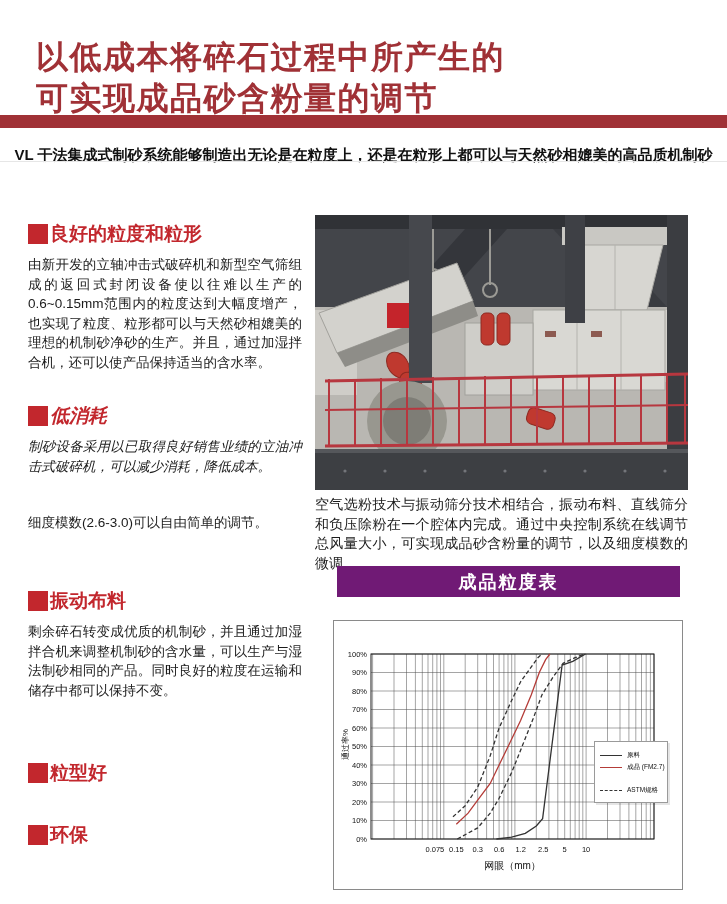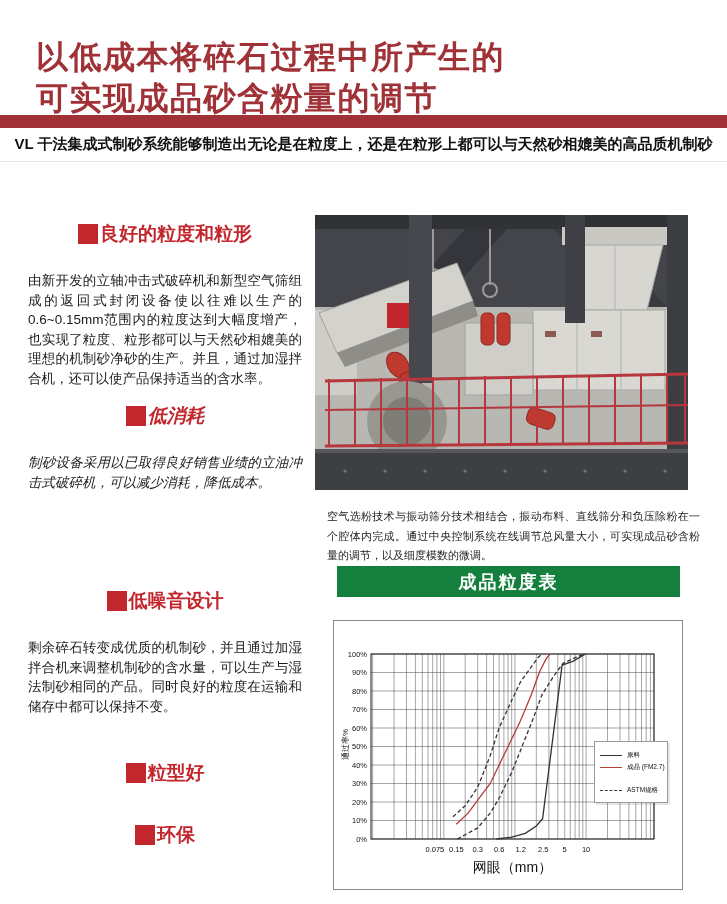--- a/index.html
+++ b/index.html
@@ -3,55 +3,55 @@
 <meta charset="utf-8">
 <style>
   html,body{margin:0;padding:0;background:#ffffff;}
   body{font-family:"Liberation Sans","DejaVu Sans",sans-serif;}
   .page{position:relative;width:727px;height:904px;background:#fff;overflow:hidden;}
 
   
   .title{position:absolute;left:36px;top:16px;font-size:32px;line-height:41px;
          font-weight:bold;color:#a03136;letter-spacing:1.5px;}
   .red-bar{position:absolute;left:0;top:115px;width:727px;height:13px;background:#a03136;}
-  .subtitle{position:absolute;left:0;top:135px;width:727px;text-align:center;
+  .subtitle{position:absolute;left:0;top:146px;width:727px;text-align:center;
             font-size:15px;font-weight:bold;color:#111;}
   .hairline{position:absolute;left:0;top:161px;width:727px;height:1px;background:#e6e6e6;}
 
   
   #sections{position:absolute;left:0;top:0;width:310px;height:904px;}
   .section{position:absolute;left:28px;width:274px;}
-  .sec-head{display:flex;align-items:center;gap:2px;justify-content:center;}
+  .sec-head{display:flex;align-items:center;gap:2px;}
   .bullet{width:20px;height:20px;background:#c2272d;flex:none;}
   .sec-title{font-size:19px;font-weight:bold;color:#c2272d;white-space:nowrap;}
-  .sec-body{margin:24px 0 0 0;font-size:13.5px;line-height:19.5px;color:#1b1b1b;
+  .sec-body{margin:8px 0 0 0;font-size:13.5px;line-height:19.5px;color:#1b1b1b;
             text-align:justify;}
 
   
   .right-col{position:absolute;left:315px;top:215px;width:373px;height:689px;}
   .photo{position:absolute;left:0;top:0;width:373px;height:275px;overflow:hidden;}
   .photo svg{display:block;}
-  .caption{position:absolute;left:0;top:280px;width:373px;margin:12px;
-           font-size:11px;line-height:19.5px;color:#1b1b1b;text-align:justify;}
-  .banner{position:absolute;left:22px;top:351px;width:343px;height:31px;background:#15803d;
+  .caption{position:absolute;left:0;top:280px;width:373px;margin:0;
+           font-size:14px;line-height:19.5px;color:#1b1b1b;text-align:justify;}
+  .banner{position:absolute;left:22px;top:351px;width:343px;height:31px;background:#701a75;
           color:#ffffff;font-size:18px;font-weight:bold;letter-spacing:2px;
           display:flex;align-items:center;justify-content:center;}
 
   
   .chart-box{position:absolute;left:18px;top:405px;width:348px;height:268px;
              border:1px solid #8a8a8a;background:#fff;}
   .chart-box svg{position:absolute;left:0;top:0;}
   .grid{stroke:#4a4a4a;stroke-width:0.5;}
   .frame{fill:none;stroke:#1a1a1a;stroke-width:1;}
   .ytick{font-size:7.5px;fill:#111;text-anchor:end;font-family:"Liberation Sans",sans-serif;}
   .xtick{font-size:7.5px;fill:#111;text-anchor:middle;font-family:"Liberation Sans",sans-serif;}
   .ylabel{position:absolute;left:-9px;top:118px;width:40px;text-align:center;
           font-size:8px;color:#111;transform:rotate(-90deg);}
   .xlabel{position:absolute;left:37px;top:238px;width:283px;text-align:center;
-          font-size:14px;color:#111;}
+          font-size:10px;color:#111;}
   .legend{position:absolute;left:260px;top:120px;width:74px;height:62px;background:#fff;
           border:1px solid #9a9a9a;box-shadow:2px 2px 0 rgba(0,0,0,0.10);
           padding:7px 5px 0 5px;box-sizing:border-box;}
   .lg-row{display:flex;align-items:center;gap:5px;height:12px;}
   .lg-row.gap{margin-top:11px;}
   .lg-line{width:22px;border-top:1.5px solid #333;flex:none;}
   .lg-line.red{border-top-color:#b43c38;}
   .lg-line.dash{border-top-style:dashed;border-top-width:1.5px;}
   .lg-label{font-size:6.5px;color:#111;white-space:nowrap;}
 </style>
@@ -75,25 +75,26 @@
         <p class="sec-body">由新开发的立轴冲击式破碎机和新型空气筛组成的返回式封闭设备使以往难以生产的0.6~0.15mm范围内的粒度达到大幅度增产，也实现了粒度、粒形都可以与天然砂相媲美的理想的机制砂净砂的生产。并且，通过加湿拌合机，还可以使产品保持适当的含水率。</p>
       </div>
       <div class="section" style="top: 403px; font-style: italic;">
         <div class="sec-head">
           <span class="bullet"></span>
           <span class="sec-title">低消耗</span>
         </div>
         <p class="sec-body">制砂设备采用以已取得良好销售业绩的立油冲击式破碎机，可以减少消耗，降低成本。</p>
       </div>
       <div class="section" style="top: 505px;">
+        <p class="sec-body">细度模数(2.6-3.0)可以自由简单的调节。</p>
       </div>
       <div class="section" style="top: 588px;">
         <div class="sec-head">
           <span class="bullet"></span>
-          <span class="sec-title">低噪音设计</span>
+          <span class="sec-title">振动布料</span>
         </div>
         <p class="sec-body">剩余碎石转变成优质的机制砂，并且通过加湿拌合机来调整机制砂的含水量，可以生产与湿法制砂相同的产品。同时良好的粒度在运输和储存中都可以保持不变。</p>
       </div>
       <div class="section" style="top: 760px;">
         <div class="sec-head">
           <span class="bullet"></span>
           <span class="sec-title">粒型好</span>
         </div>
       </div>
       <div class="section" style="top: 822px;">

